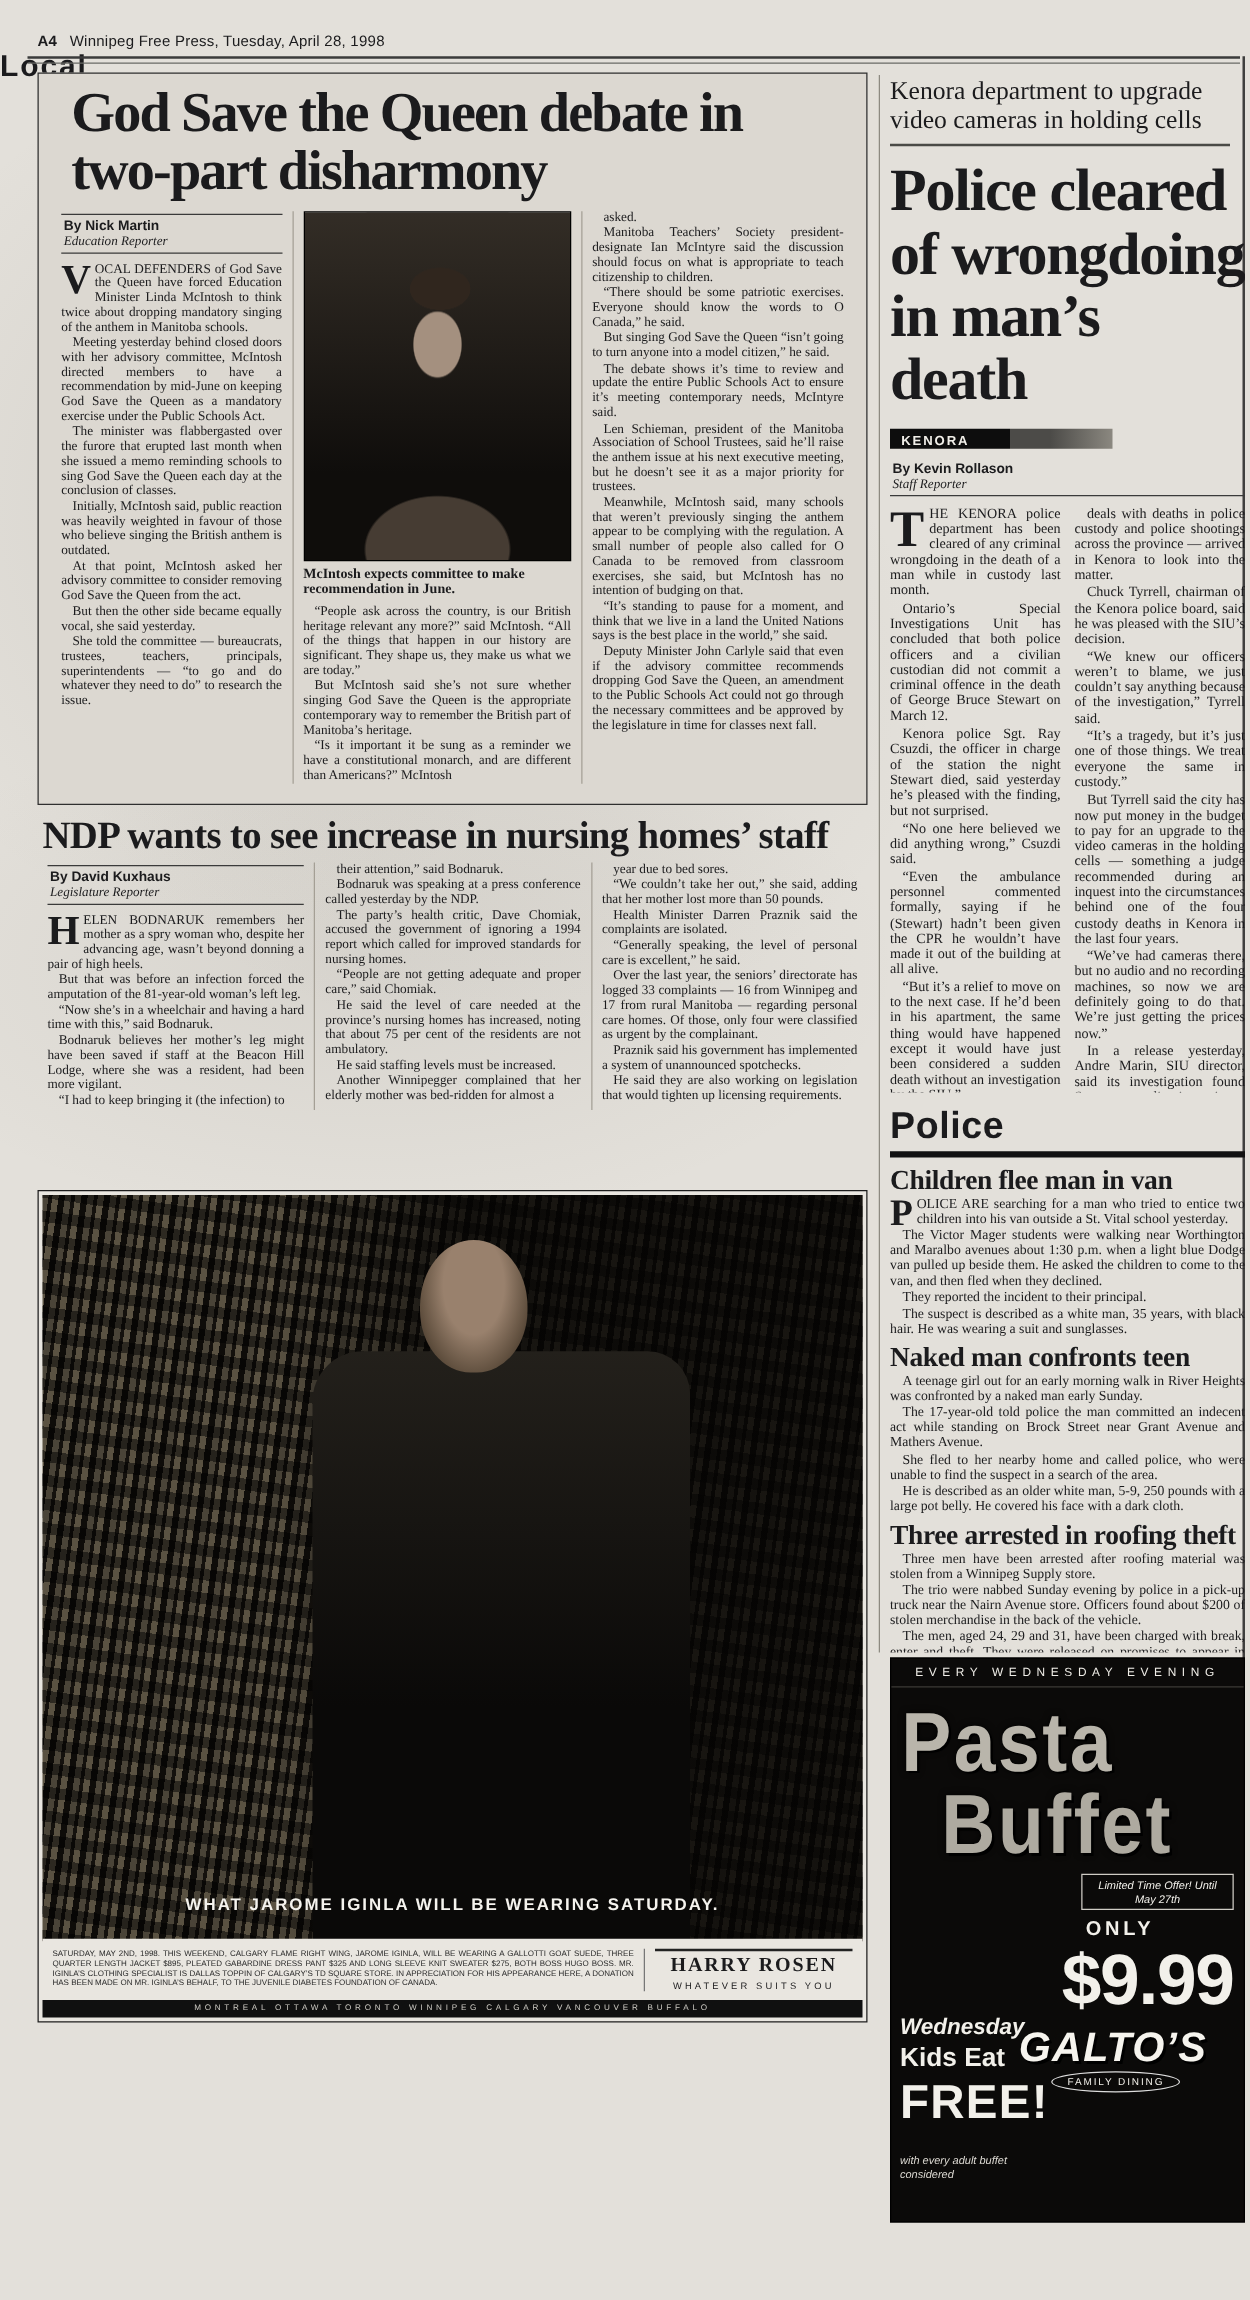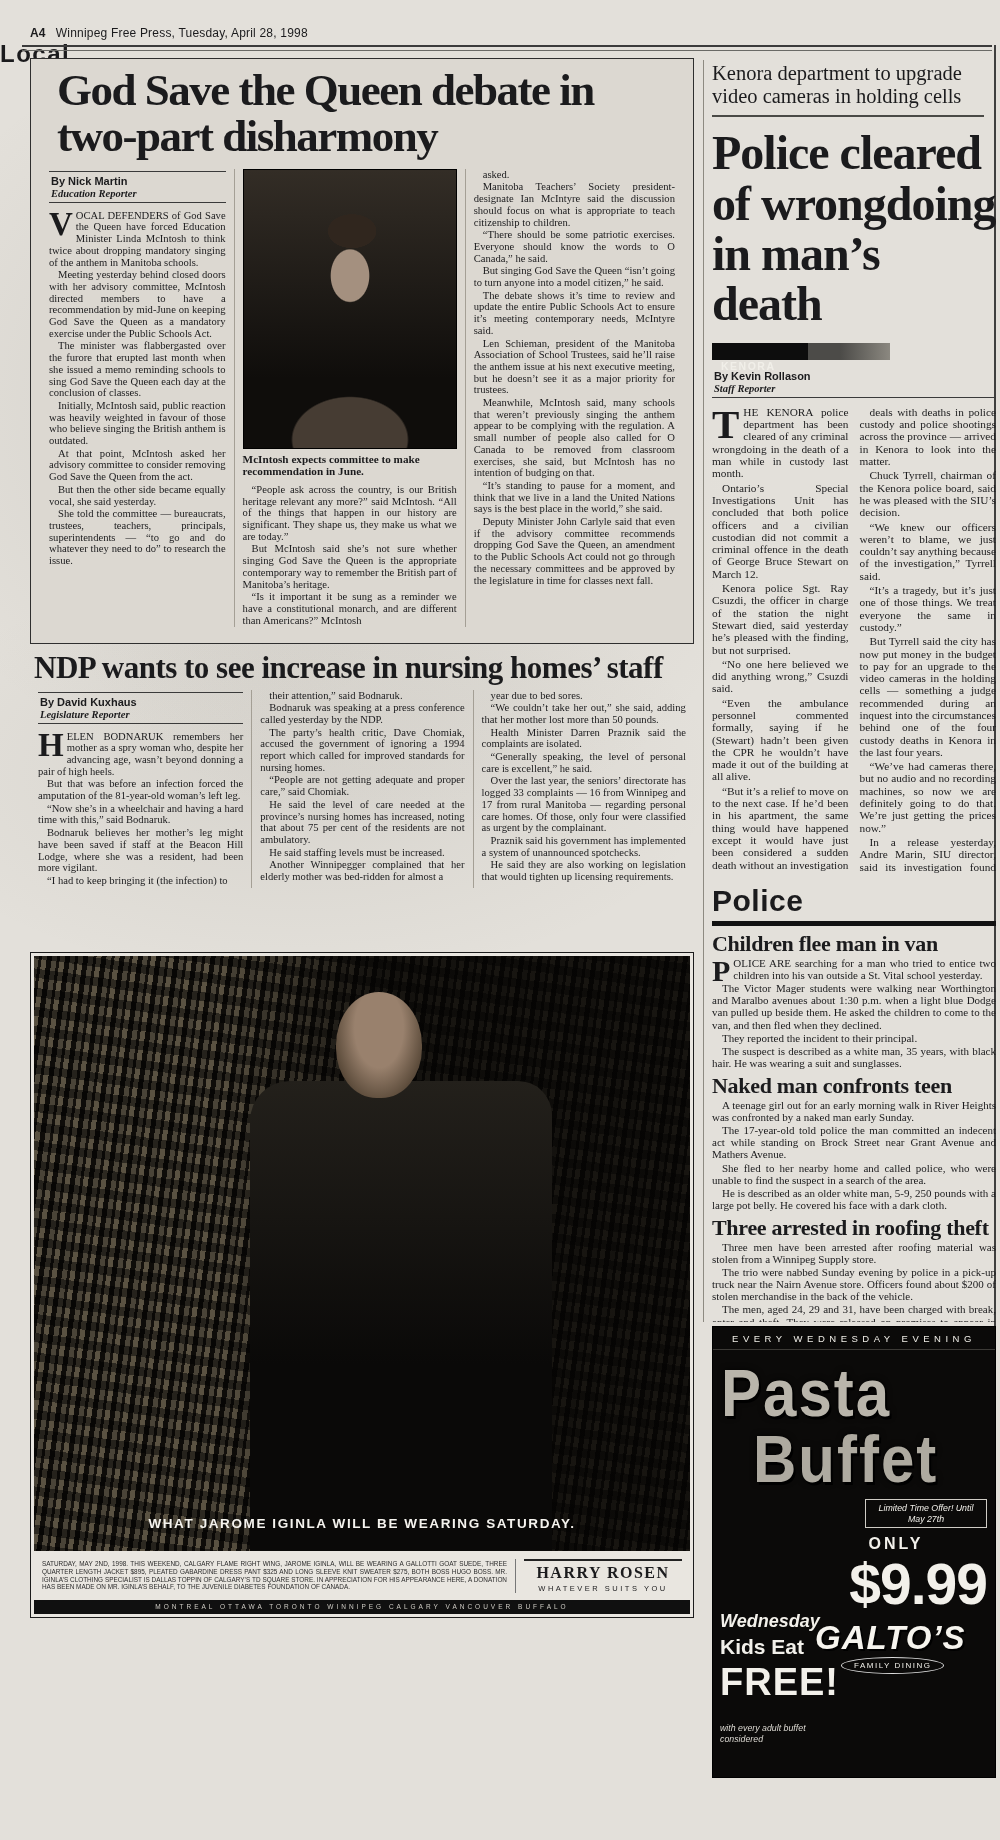--- a/index.html
+++ b/index.html
@@ -19,42 +19,42 @@
   .edge-line{position:absolute;right:4px;top:45px;height:1545px;width:2px;background:#222;opacity:.85;}
   .vline{position:absolute;left:703px;top:60px;height:1262px;width:1px;background:#8d8a81;}
   
   .body p{margin:0 0 1px;text-indent:9px;text-align:justify;}
   .body p.first{text-indent:0;}
   .dc{float:left;font-size:33px;line-height:25px;font-weight:700;padding:2px 3px 0 0;}
   .dc2{float:left;font-size:41px;line-height:32px;font-weight:700;padding:2px 4px 0 0;}
   .dc3{float:left;font-size:30px;line-height:23px;font-weight:700;padding:2px 3px 0 0;}
   .byline{border-top:1px solid #3a3a3a;border-bottom:1px solid #3a3a3a;padding:3px 2px 3px;margin:2px 0 7px;}
   .byline .by{font:700 11px "Liberation Sans",sans-serif;}
-  .byline .role{font-style:italic;font-size:10.5px;margin-top:1px;font-weight:bold;}
+  .byline .role{font-style:italic;font-size:10.5px;margin-top:1px;}
   
   .lead{position:absolute;left:30px;top:58px;width:664px;height:586px;box-sizing:border-box;
         border:1px solid #2f2f2f;background:#dcd8d1;padding:6px 10px 4px;overflow:hidden;}
   .lead-hl{margin:2px 0 9px 16px;font-size:45px;line-height:1.03;font-weight:700;letter-spacing:-1.5px;width:610px;}
   .cols{display:flex;}
   .cols .col{box-sizing:border-box;padding:0 8px;}
   .cols .col + .col{border-left:1px solid #a49f95;}
   .lead .c1{width:30%;}.lead .c2{width:36%;}.lead .c3{width:34%;}
   .lead .body, .ndp .body{font-size:10.6px;line-height:11.7px;}
   .photo{height:278px;border:1px solid #000;position:relative;overflow:hidden;
         background:radial-gradient(ellipse 40px 28px at 51% 22%,#30261e 0 60%,rgba(0,0,0,0) 61%),
                    radial-gradient(ellipse 33px 45px at 50% 38%,#a4907f 0 57%,rgba(0,0,0,0) 60%),
                    radial-gradient(ellipse 95px 70px at 50% 97%,#463c33 0 60%,rgba(0,0,0,0) 62%),
                    linear-gradient(180deg,#332d26,#0f0d0b 75%);}
   .caption{font-weight:700;font-size:11.2px;line-height:12.6px;margin:4px 0 6px;text-align:left;}
   
   .kenora{position:absolute;left:712px;top:62px;width:284px;height:812px;overflow:hidden;}
   .kicker{font-size:20.5px;line-height:1.13;width:276px;}
   .kicker-rule{border-top:2px solid #4a4a46;width:272px;margin:7px 0 11px;}
   .kenora-hl{font-size:48px;line-height:1.05;font-weight:700;letter-spacing:-1px;margin:0 0 13px;}
-  .tag{width:178px;height:16px;box-sizing:border-box;padding:17px 0 0 9px;margin:0 0 7px;
+  .tag{width:178px;height:16px;box-sizing:border-box;padding:4px 0 0 9px;margin:0 0 7px;
         font:700 10.5px "Liberation Sans",sans-serif;letter-spacing:1.5px;color:#f1efe9;
         background:linear-gradient(90deg,#0d0d0d 0 54%,#4c4b48 54% 72%,#8b8880 100%);}
   .kenora .byline{border-top:none;margin:0 0 8px;}
   .kcols{display:flex;gap:11px;}
   .kcols .kc{flex:1;font-size:11.3px;line-height:12.3px;}
   .kcols p{margin:0 0 2px;text-indent:10px;text-align:justify;}
   .kcols p.first{text-indent:0;}
   
   .ndp{position:absolute;left:30px;top:652px;width:664px;height:292px;overflow:hidden;}
   .ndp-hl{margin:0 0 5px 4px;font-size:31px;line-height:1.05;font-weight:700;letter-spacing:-.5px;}

